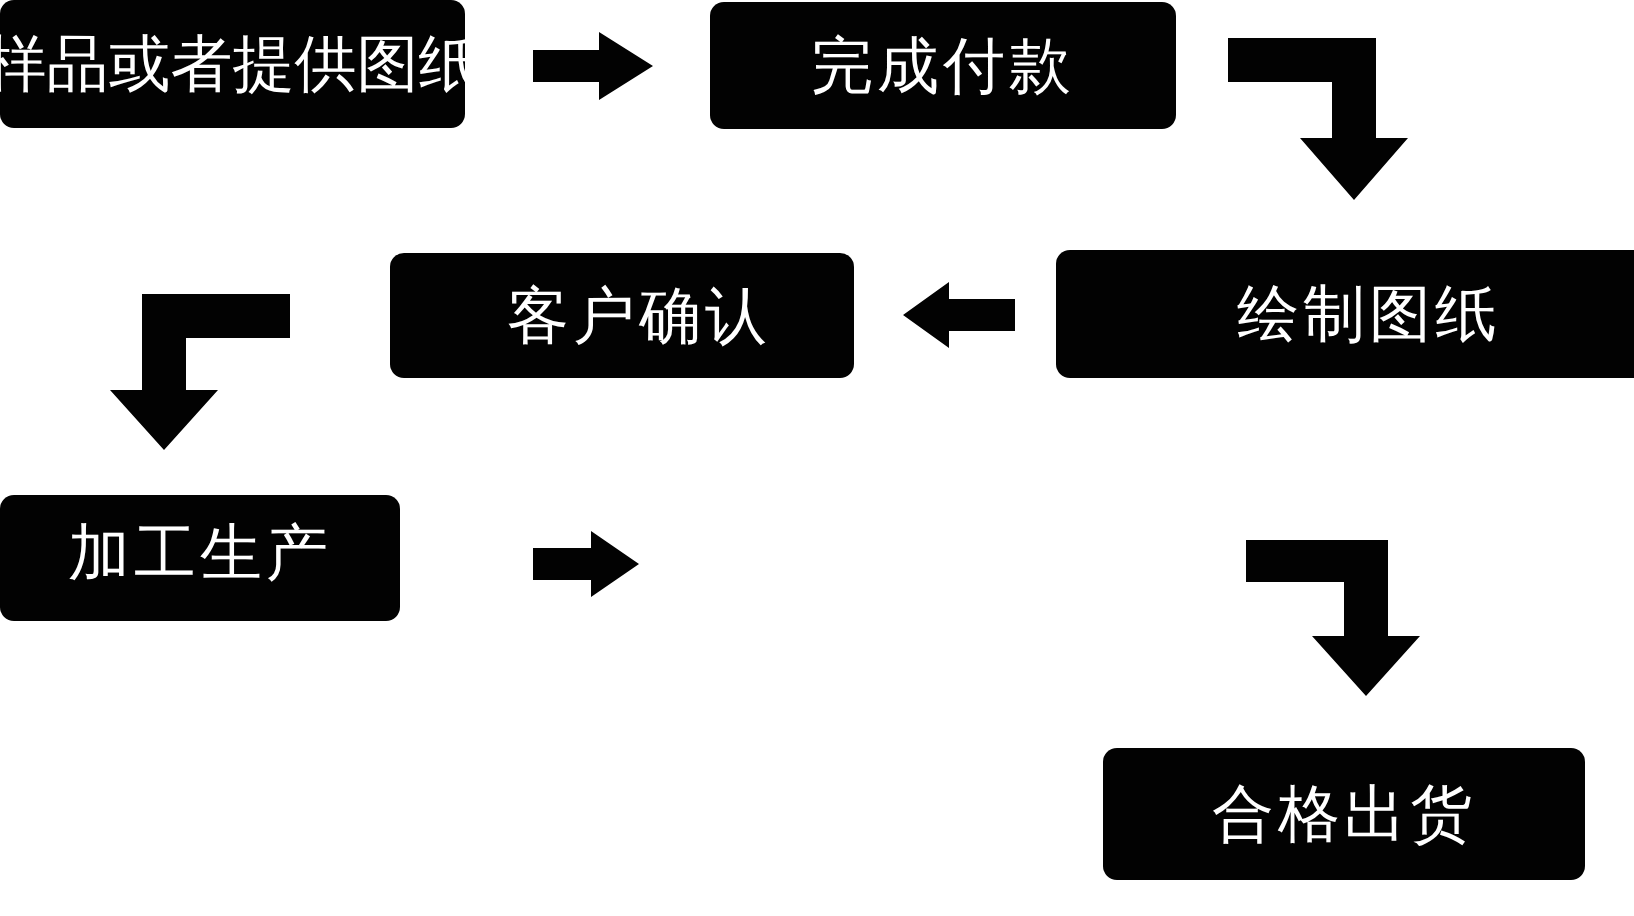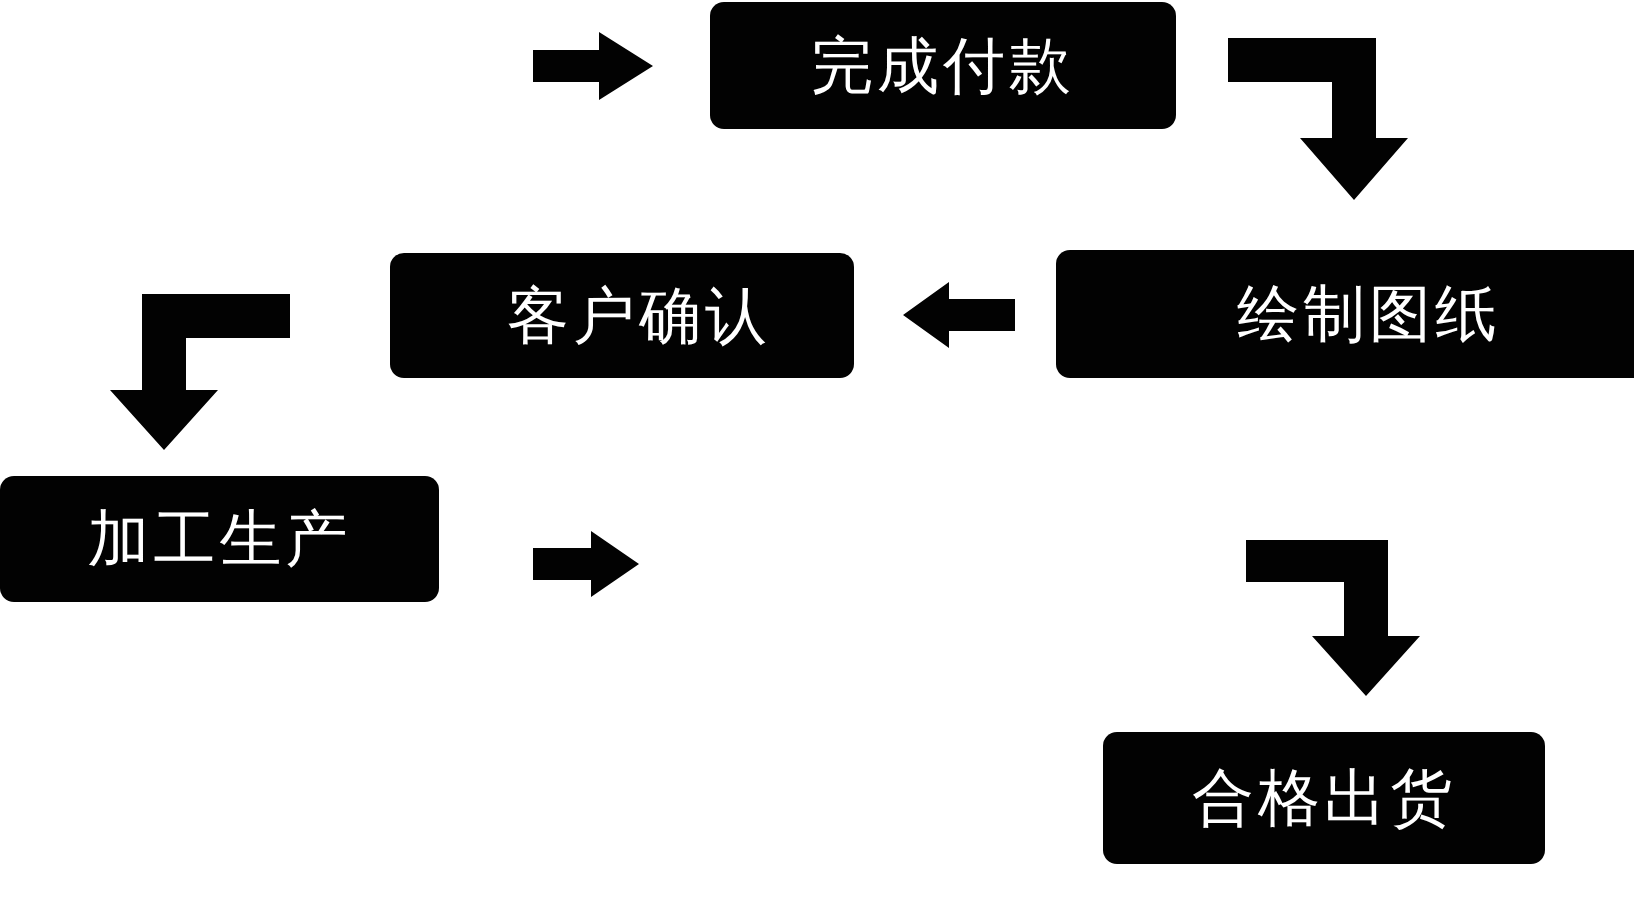--- a/index.html
+++ b/index.html
@@ -43,20 +43,23 @@
   .connector svg {
     display: block;
     overflow: visible;
   }
 </style>
 </head>
 <body>
 
 <div id="canvas">
 
+  <div class="node" style="left:0px; top:0px; width:465px; height:128px;">
+    <span class="node-label tight">样品或者提供图纸</span>
+  </div>
 
   <div class="connector" style="left:533px; top:32px; width:120px; height:68px;">
     <svg width="120" height="68" viewBox="0 0 120 68" aria-hidden="true">
       <polygon points="0,18 66,18 66,0 120,34 66,68 66,50 0,50" fill="#020202"></polygon>
     </svg>
   </div>
 
   <div class="node" style="left:710px; top:2px; width:466px; height:127px;text-align:right;">
     <span class="node-label">完成付款</span>
   </div>
@@ -80,34 +83,34 @@
   <div class="connector" style="left:903px; top:282px; width:112px; height:66px;">
     <svg width="112" height="66" viewBox="0 0 112 66" aria-hidden="true">
       <polygon points="112,17 46,17 46,0 0,33 46,66 46,49 112,49" fill="#020202"></polygon>
     </svg>
   </div>
 
   <div class="node" style="left:1056px; top:250px; width:626px; height:128px;">
     <span class="node-label">绘制图纸</span>
   </div>
 
-  <div class="node" style="left:0px; top:476px; width:439px; height:126px;">
+  <div class="node" style="left:0px; top:495px; width:400px; height:126px;font-family:Liberation Mono, monospace;">
     <span class="node-label">加工生产</span>
   </div>
 
   <div class="connector" style="left:533px; top:531px; width:106px; height:66px;">
     <svg width="106" height="66" viewBox="0 0 106 66" aria-hidden="true">
       <polygon points="0,17 58,17 58,0 106,33 58,66 58,49 0,49" fill="#020202"></polygon>
     </svg>
   </div>
 
 
   <div class="connector" style="left:1246px; top:540px; width:200px; height:156px;">
     <svg width="200" height="156" viewBox="0 0 200 156" aria-hidden="true">
       <polygon points="0,0 142,0 142,96 174,96 120,156 66,96 98,96 98,42 0,42" fill="#020202"></polygon>
     </svg>
   </div>
 
-  <div class="node" style="left:1103px; top:732px; width:442px; height:132px;text-align:center;">
+  <div class="node" style="left:1103px; top:748px; width:482px; height:132px;text-align:center;">
     <span class="node-label">合格出货</span>
   </div>
 
 </div>
 
 </body></html>

